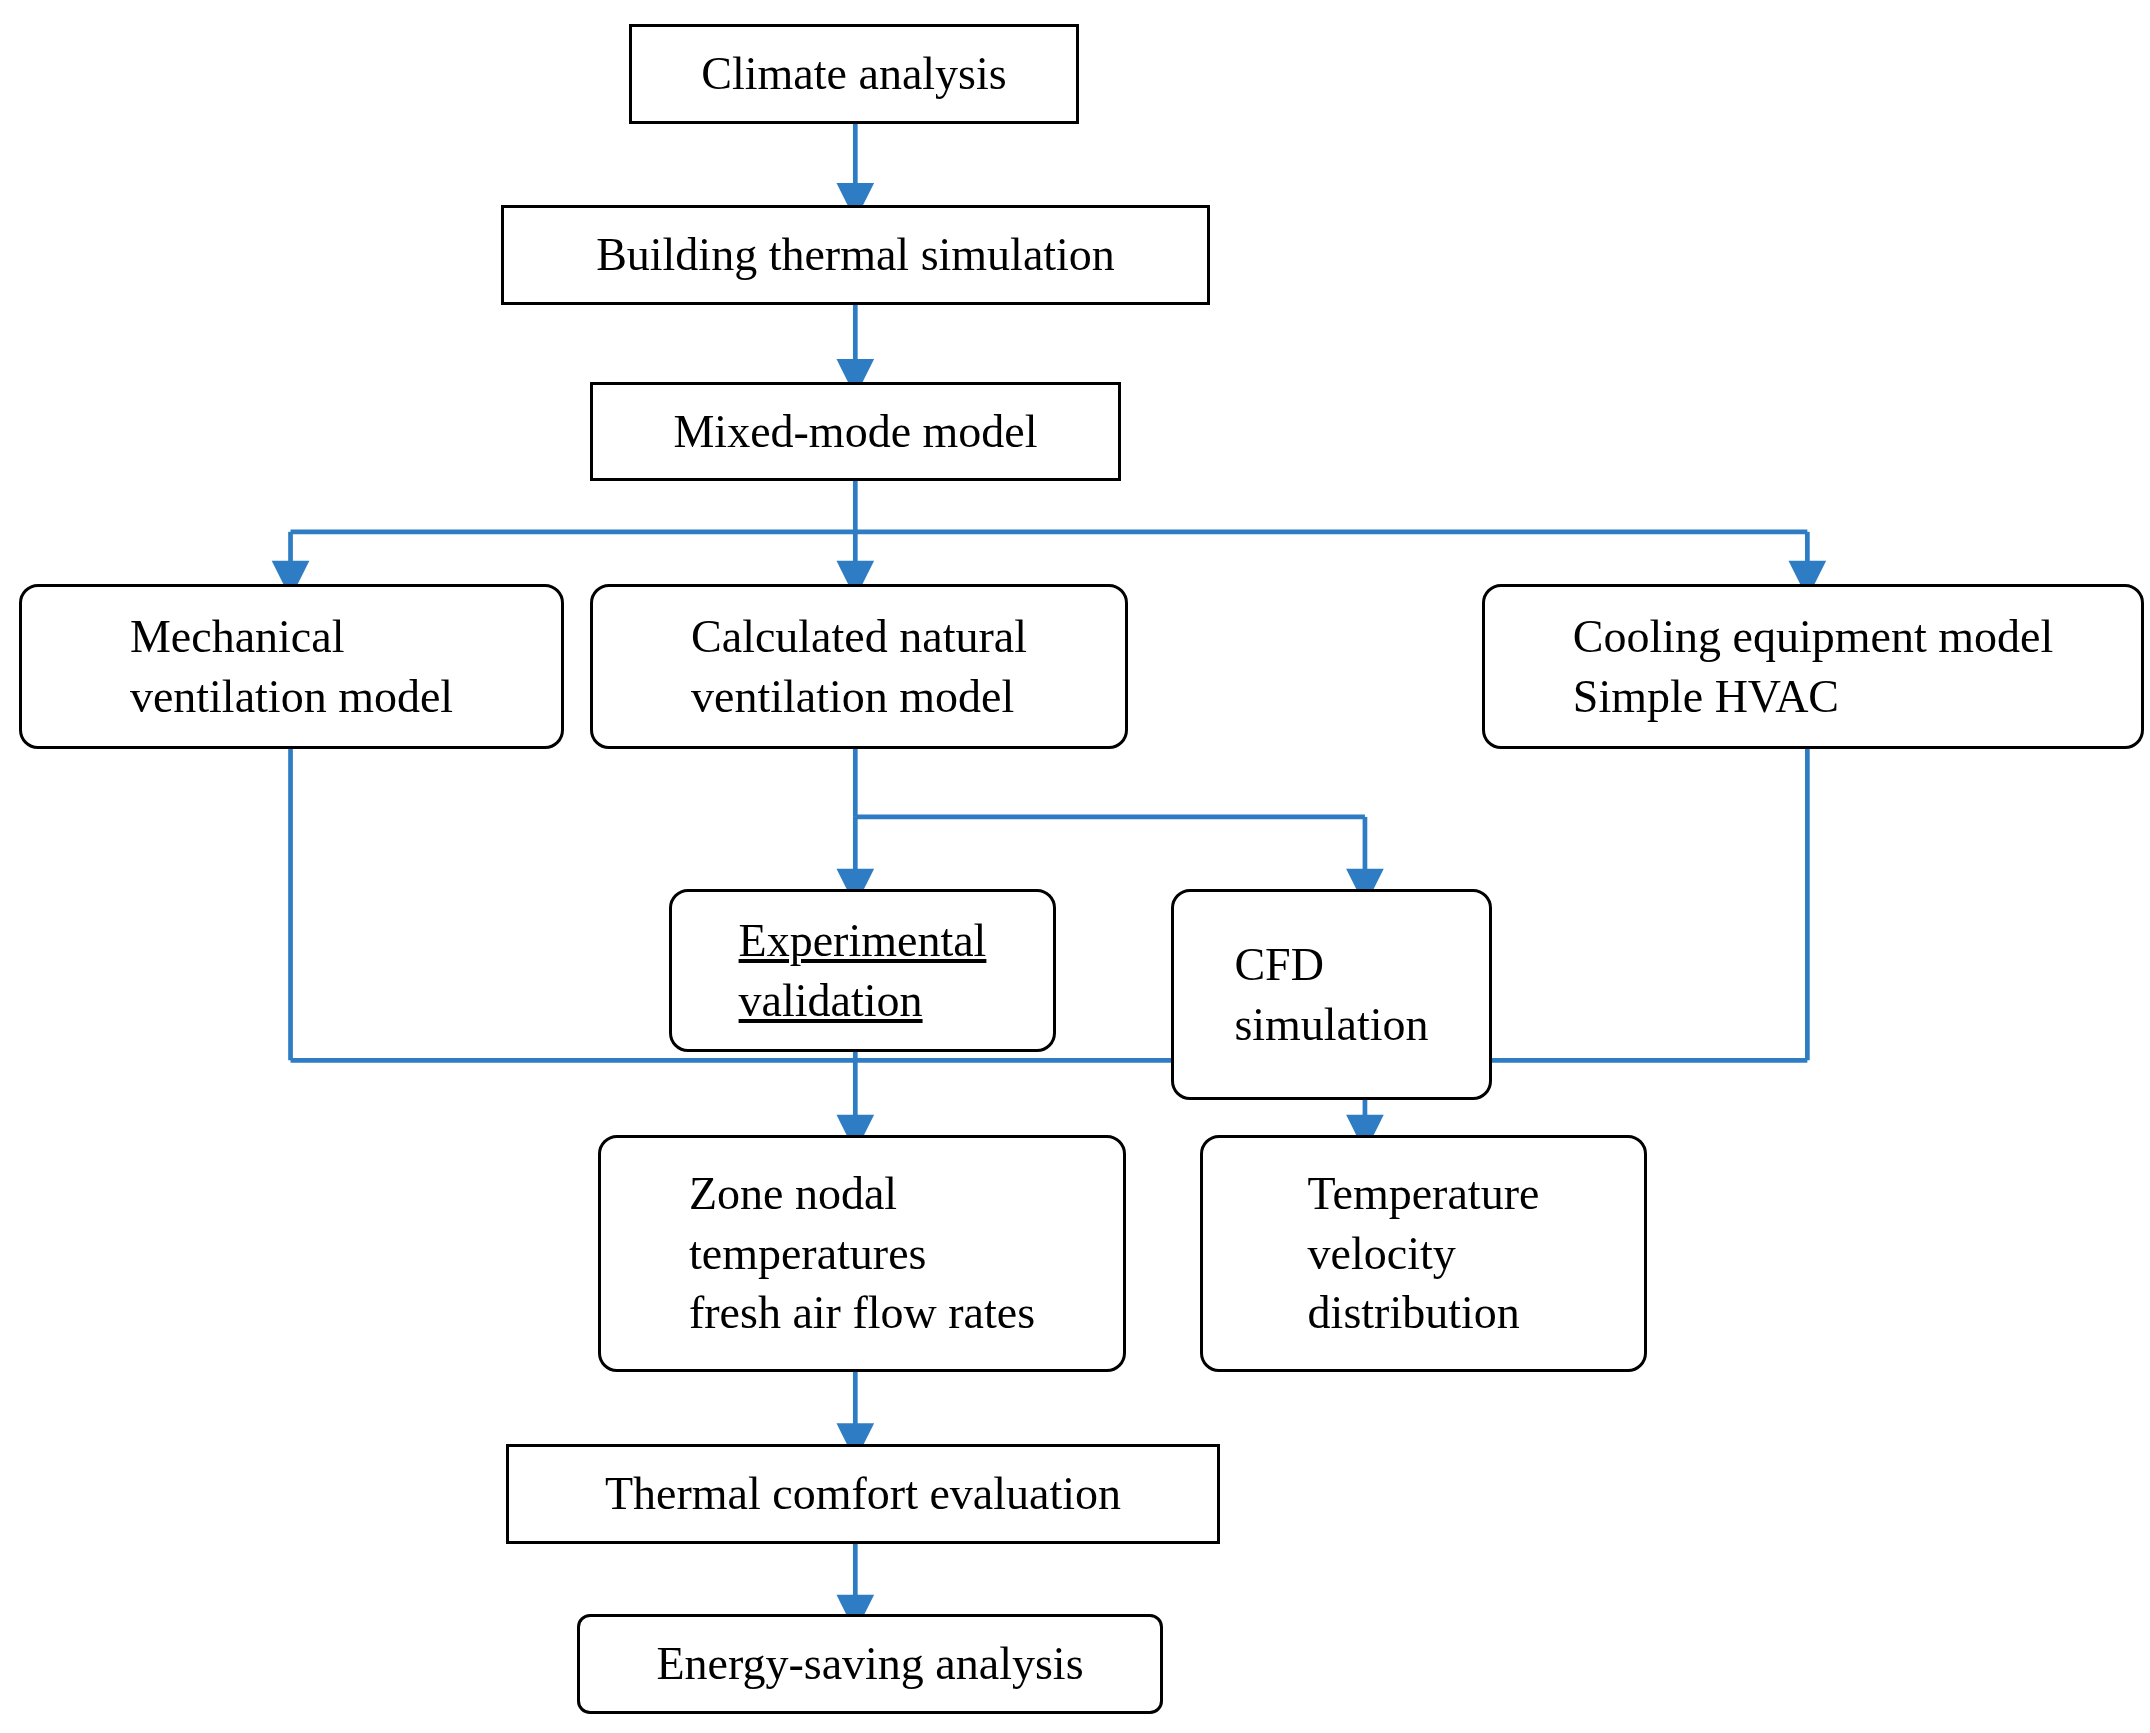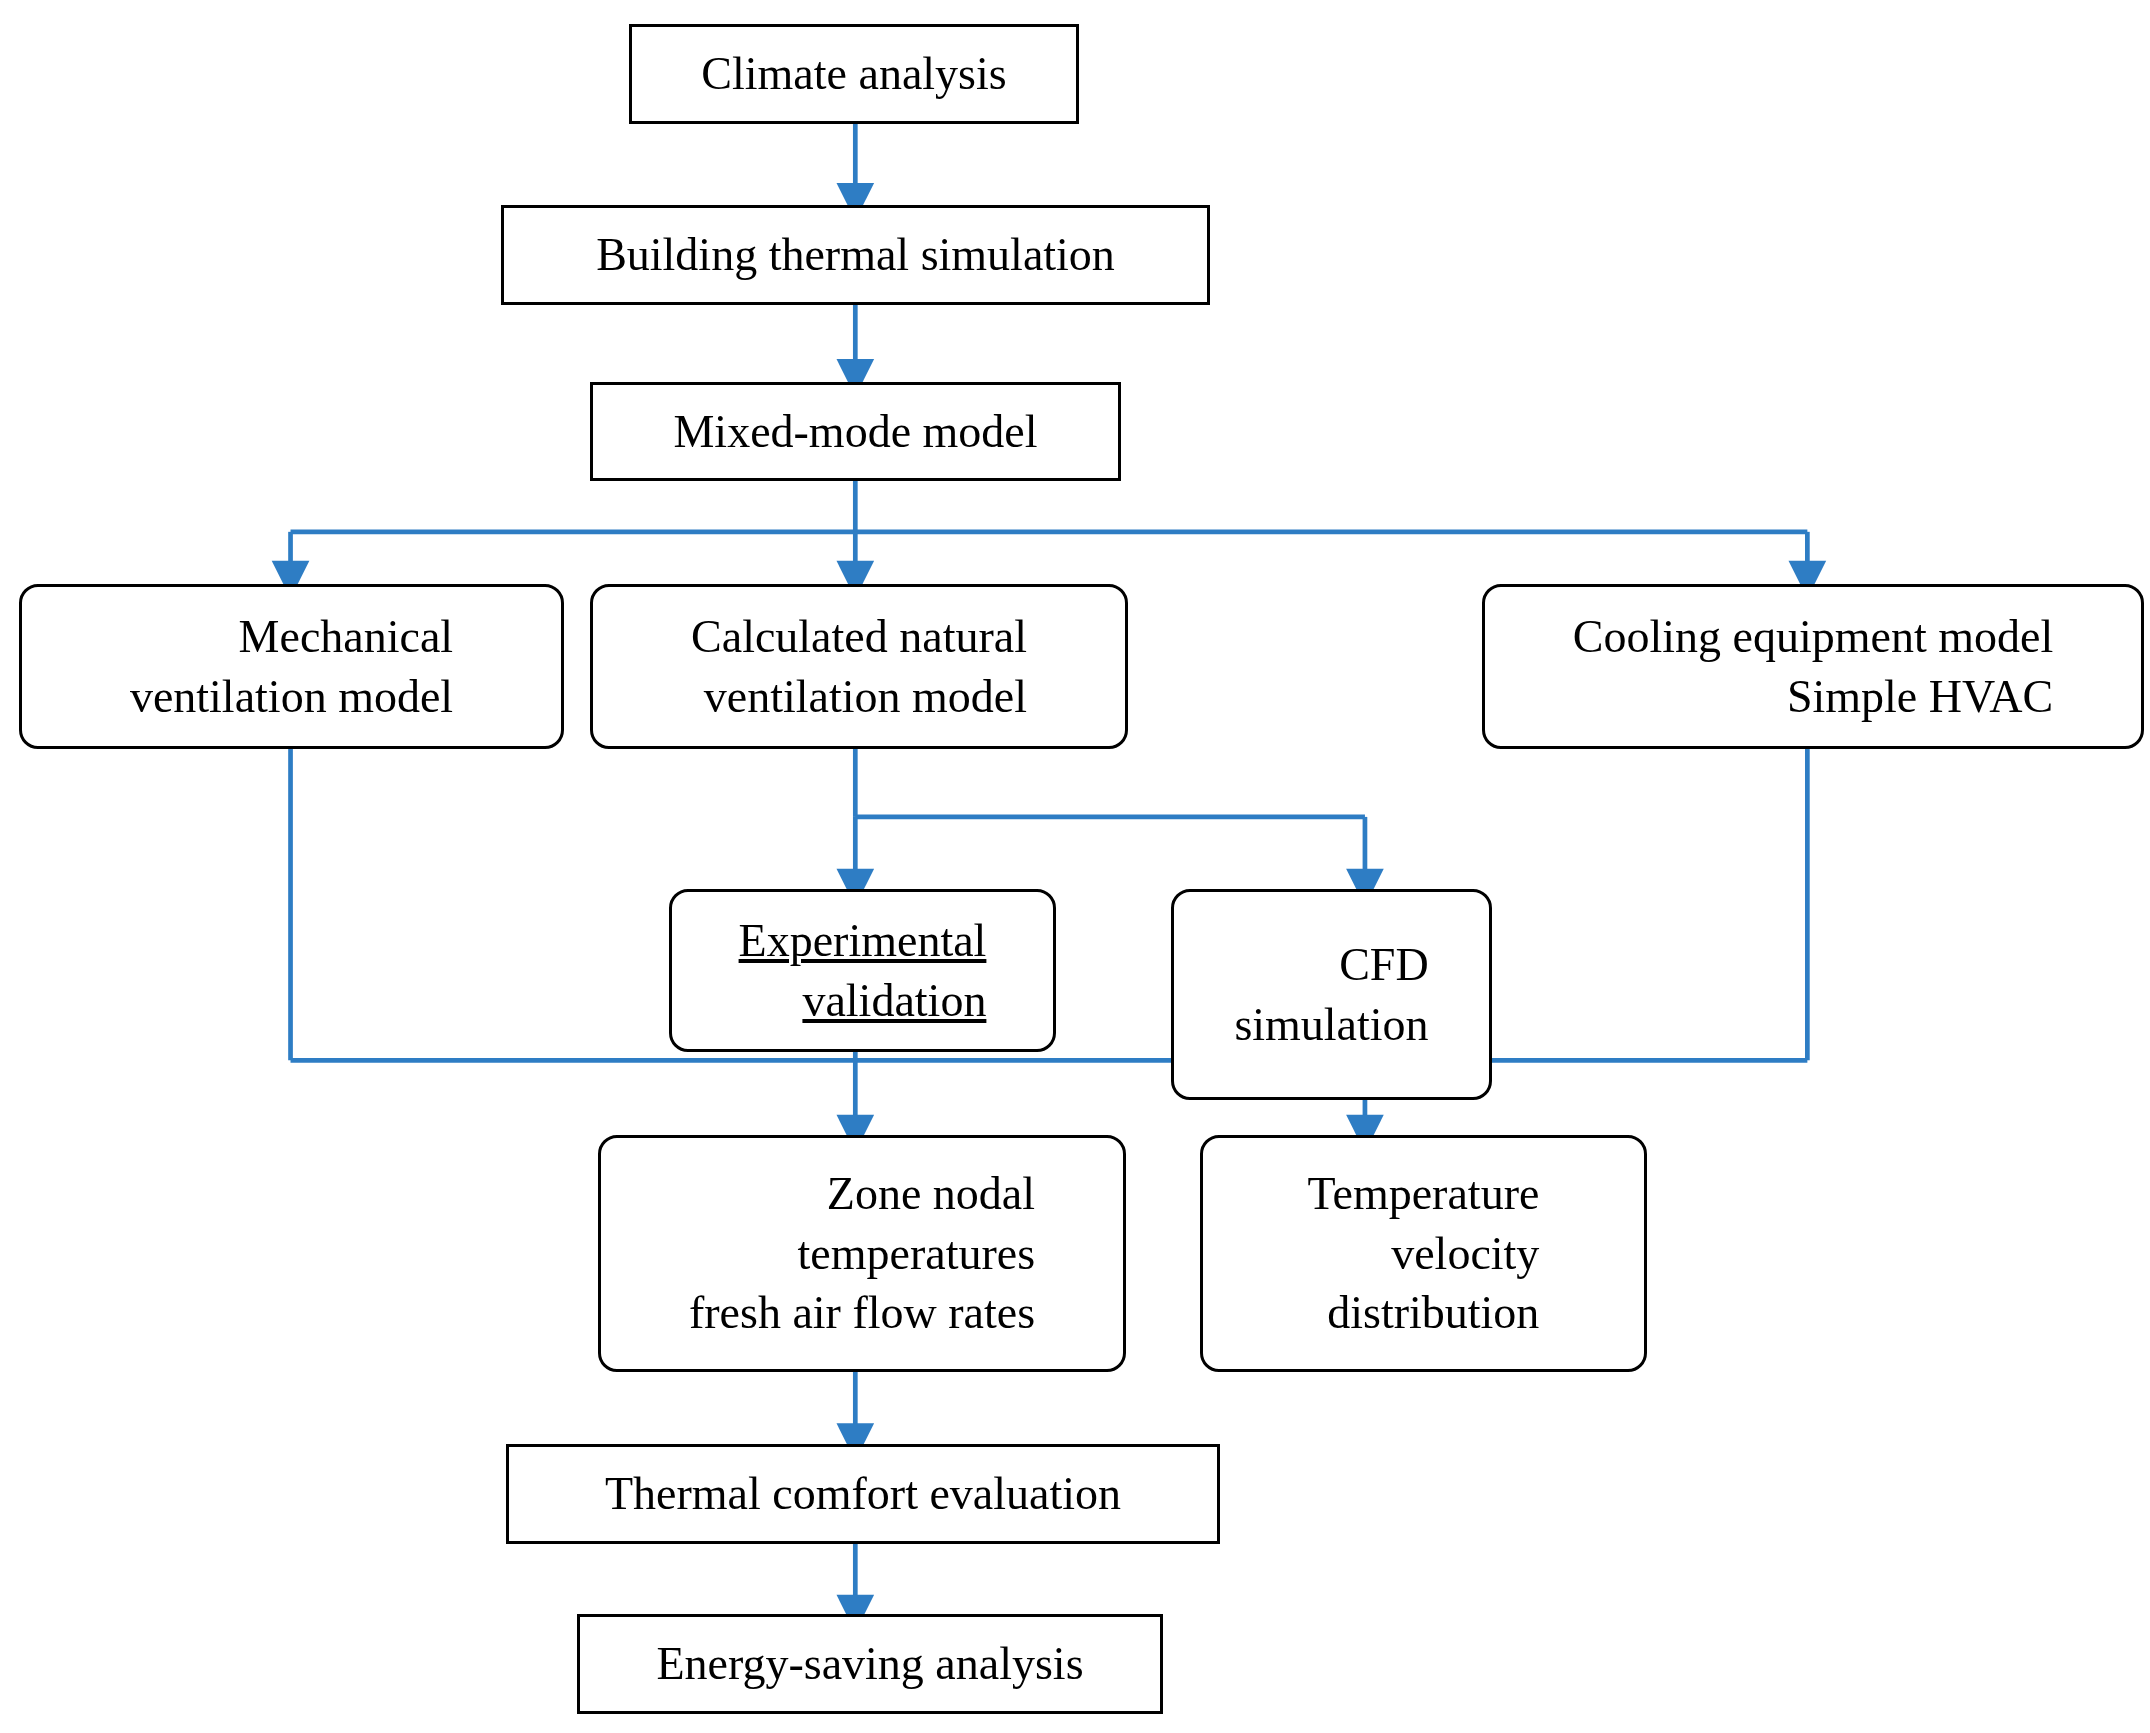--- a/index.html
+++ b/index.html
@@ -11,21 +11,21 @@
     overflow:hidden;
   }
   .node{
     position:absolute;
     box-sizing:border-box;
     border:3.4px solid #000000;
     background:#ffffff;
     display:flex;
     align-items:center;
     justify-content:center;
-    text-align:right;
+    text-align:left;
     color:#000000;
     font-size:46px;
     line-height:1.30;
     letter-spacing:0px;
     white-space:pre-line;
     padding:2.7px 9.4px;
     z-index:3;
   }
   .node.tight{padding:0 6.7px;border-radius:19px;}
   svg.wires{
@@ -130,18 +130,18 @@
   <div class="node tight" style="left:1166px; top:1135px; width:447px;  height:237px;margin-left:34px;">
     <span>Temperature
 velocity
 distribution</span>
   </div>
 
   <div class="node" style="left:506px;  top:1444px; width:714px; height:100px;">
     <span>Thermal comfort evaluation</span>
   </div>
 
-  <div class="node" style="left:577px;  top:1614px; width:586px;  height:100px;">
+  <div class="node" style="left:577px;  top:1614px; width:586px;  height:100px;border-radius:13px;">
     <span>Energy-saving analysis</span>
   </div>
 
 </div>
 
 
 </body></html>

